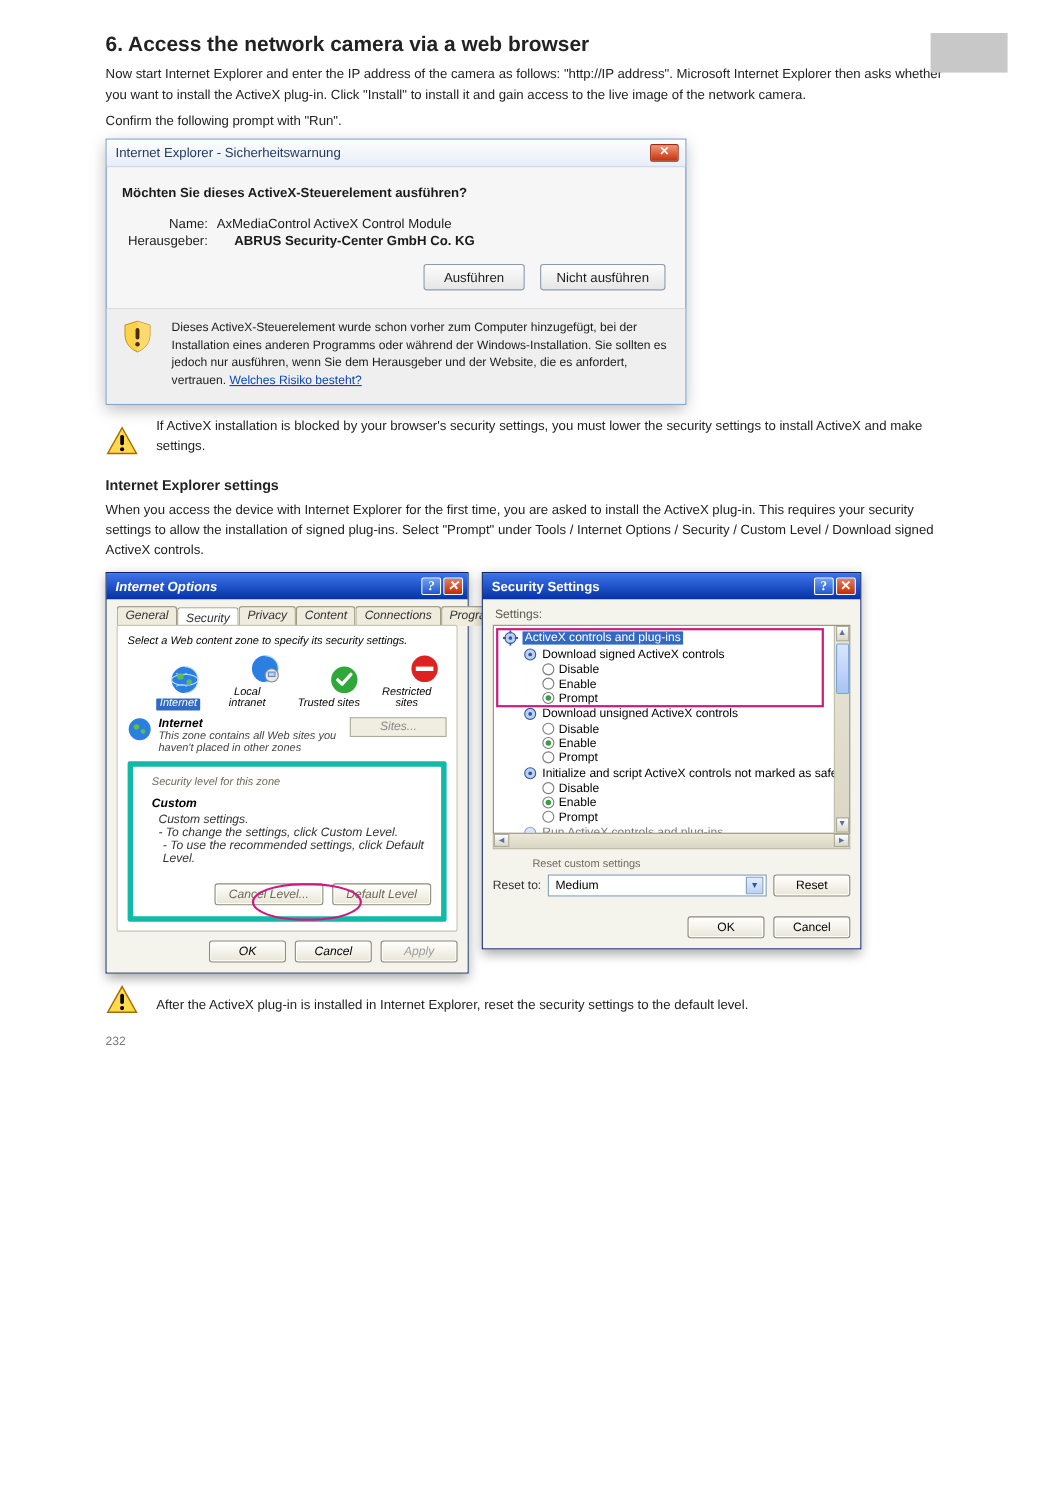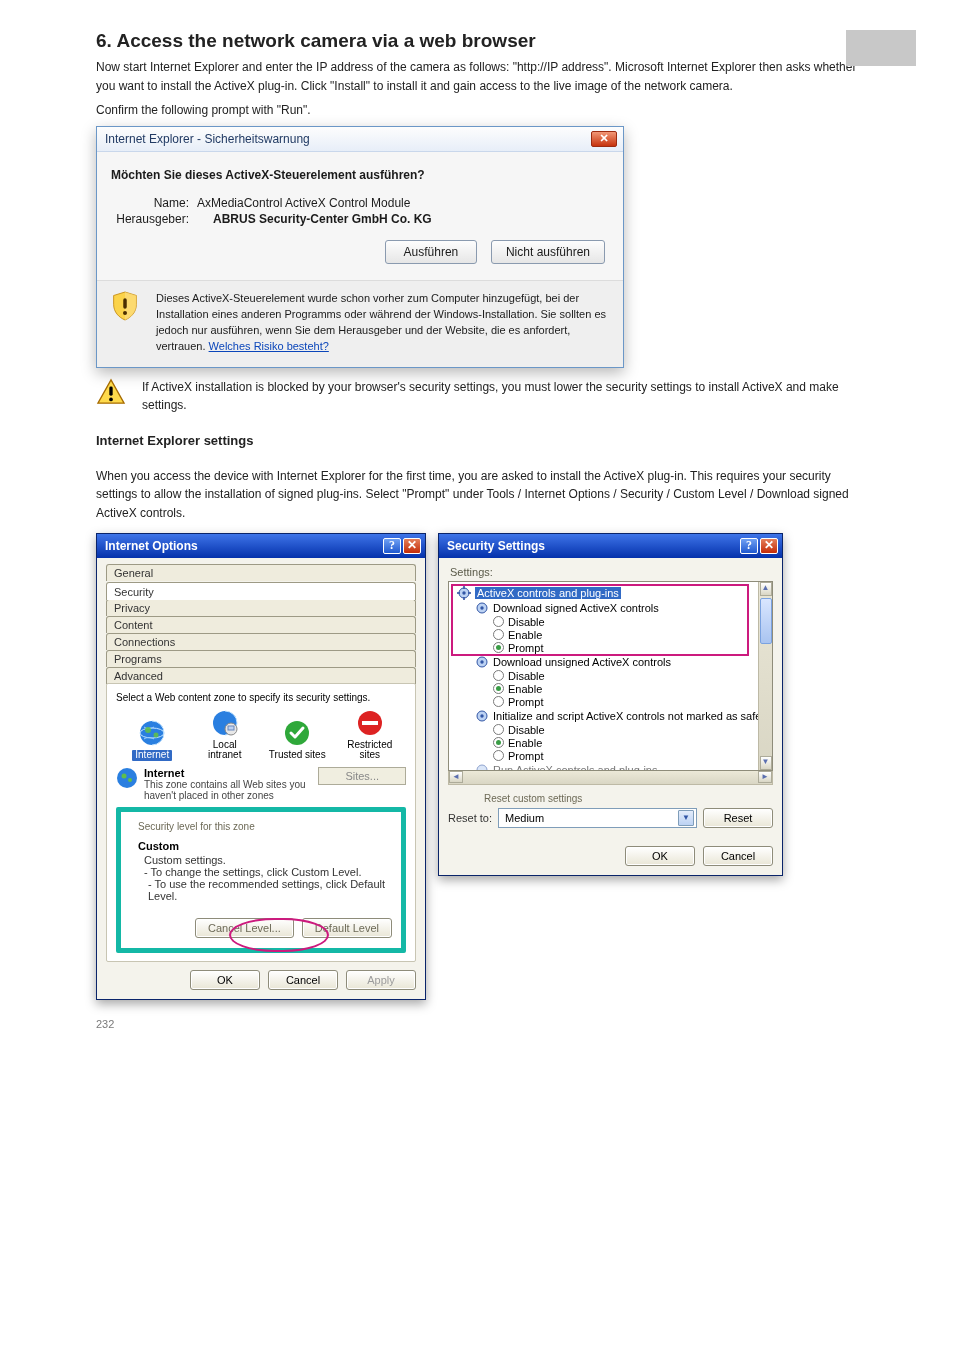--- a/index.html
+++ b/index.html
@@ -24,23 +24,23 @@
   }
   .gray-slab{
     position:absolute; top:30px; right:38px;
     width:70px; height:36px; background:var(--gray-box);
   }
   .page-inner{ padding:0 96px 0 96px; }
 
   
   h1.page-title{font-size:19px;font-weight:bold;margin:0 0 4px 0;padding-top:30px;}
   p.page-text{font-size:12px;line-height:1.55;margin:6px 0 6px 0;}
-  h2.sub{font-size:13px;font-weight:bold;margin:18px 0 19px 0;}
+  h2.sub{font-size:13px;font-weight:bold;margin:18px 0 6px 0;}
   .page-num{font-size:11px;color:#7a7a7a;margin-top:18px;}
-  .note-row{display:flex;align-items:flex-start;gap:16px;margin:10px 0 4px 0;}
+  .note-row{display:flex;align-items:flex-end;gap:16px;margin:10px 0 4px 0;}
   .note-row .note-body{font-size:12px;line-height:1.55;}
 
   
   .warn-triangle{width:30px;height:28px;flex:0 0 auto;}
 
   
   .vista-dialog{
     width:528px;
     border:1px solid #6b97c7;
     background:var(--vista-face);
@@ -84,21 +84,21 @@
   .link{color:var(--xp-link);text-decoration:underline;cursor:pointer;}
 
   
   .dialog-row{display:flex;gap:12px;align-items:flex-start;margin:10px 0 8px 0;}
   .xp-dialog{
     font-family:Tahoma,Arial,sans-serif;font-size:11px;color:#000;
     border:1px solid #0a246a; background:var(--xp-face);
     box-shadow:0 4px 10px rgba(0,0,0,.35);
     position:relative;
   }
-  .xp-io{width:330px;}
+  .xp-io{width:330px;font-style:italic;}
   .xp-ss{width:345px;}
 
   .xp-titlebar{
     height:24px;display:flex;align-items:center;justify-content:space-between;
     padding:0 4px 0 8px;
     background:linear-gradient(#3e74e8,#0431ab);
     color:#fff;font-weight:bold;
   }
   .xp-title{font-size:12px;}
   .xp-titlebtns{display:flex;gap:2px;}
@@ -109,31 +109,31 @@
   }
   .tbtn.help{background:linear-gradient(#6fa0f3,#1f58cf);color:#fff;font-weight:bold;font-size:12px;}
   .tbtn.close{background:linear-gradient(var(--close-red1),var(--close-red2));color:#fff;font-weight:bold;font-size:12px;}
 
   .xp-body{padding:6px 9px 9px 9px;background:#f4f3ec;}
   .xp-inset{
     background:#fff;border:1px solid #c8c5b3;padding:8px 9px;border-radius:2px;
   }
 
   
-  .tabs{display:flex;gap:0;position:relative;margin-bottom:-1px;flex-direction:column;}
+  .tabs{display:flex;gap:0;position:relative;margin-bottom:-1px;}
   .tab{
     border:1px solid #9d9a85;border-bottom:none;border-radius:3px 3px 0 0;
     padding:2px 7px;font-size:11px;background:#efecdd;color:#333;
     cursor:pointer;
   }
   .tab.active{background:#fff;position:relative;top:1px;padding-top:3px;}
 
   
   .zone-row{display:flex;justify-content:space-around;align-items:flex-end;margin:6px 0 2px 0;}
-  .zone{display:flex;flex-direction:column;align-items:center;gap:3px;width:60px;cursor:pointer;}
+  .zone{display:flex;flex-direction:column;align-items:flex-end;gap:3px;width:60px;cursor:pointer;}
   .zone-label{font-size:10px;text-align:center;line-height:1.05;}
   .zone-label.sel{background:#316ac5;color:#fff;padding:0 3px;border-radius:1px;}
   .globe,.check-c,.minus-c{width:28px;height:28px;}
   .globe svg,.check-c svg,.minus-c svg{width:28px;height:28px;}
 
   .zone-desc{display:flex;gap:6px;margin:6px 0 4px 0;align-items:flex-start;}
   .zone-desc .mini-globe{width:22px;height:22px;}
   .zone-desc .zd-t{font-weight:bold;}
   .zone-desc .zd-s{font-size:10px;color:#444;}
   .sites-btn{
@@ -481,15 +481,23 @@
 
         <div class="dlg-btns" style="margin-top:18px;">
           <div class="xp-btn">OK</div>
           <div class="xp-btn">Cancel</div>
         </div>
       </div>
     </div>
 
   </div>
 
+  <div class="note-row">
+    <svg class="warn-triangle" viewBox="0 0 32 30">
+      <path d="M16 2 L30 27 H2 Z" fill="#feda4c" stroke="#a66b00" stroke-width="1.4"></path>
+      <rect x="14.2" y="9" width="3.6" height="10" rx="1.6" fill="#000"></rect>
+      <circle cx="16" cy="23" r="2" fill="#000"></circle>
+    </svg>
+    <div class="note-body">After the ActiveX plug-in is installed in Internet Explorer, reset the security settings to the default level.</div>
+  </div>
 
   <div class="page-num">232</div>
 </div>
 
 </body></html>

